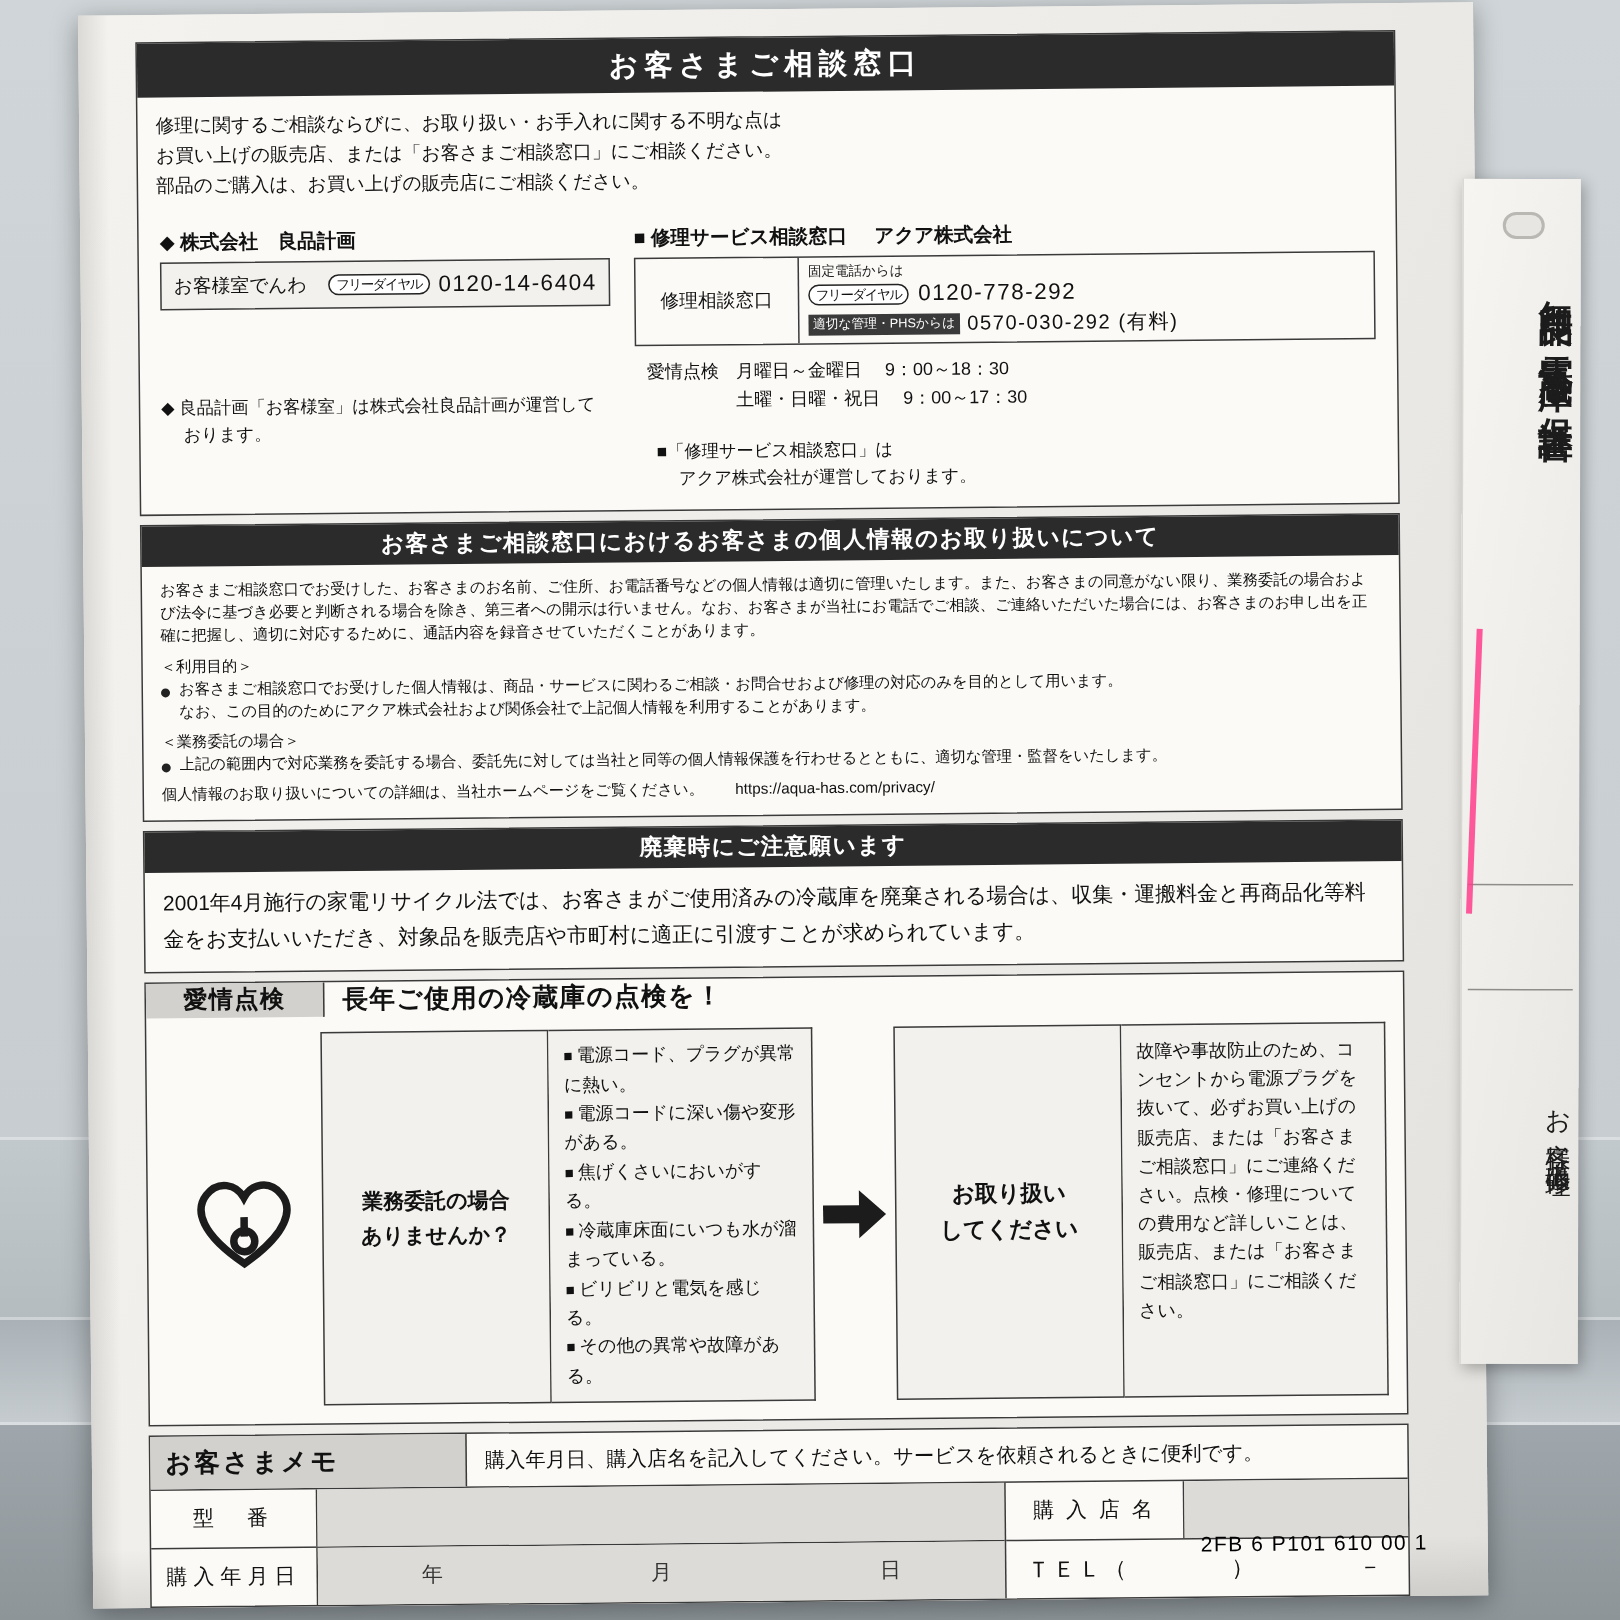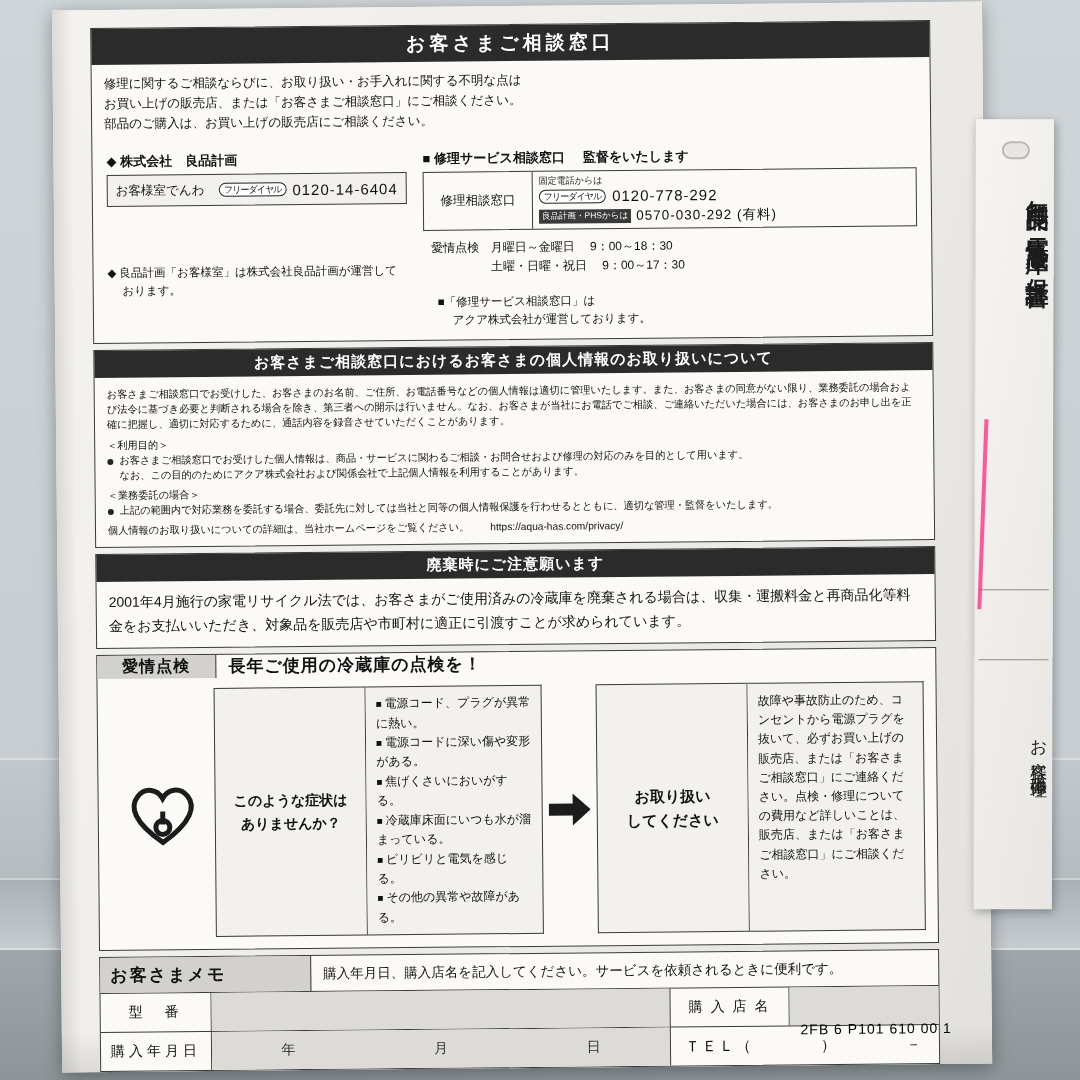--- a/index.html
+++ b/index.html
@@ -177,32 +177,32 @@
           </div>
           <div class="t11" style="margin-top:58px;white-space:pre-line">◆ 良品計画「お客様室」は株式会社良品計画が運営して
 　 おります。</div>
         </div>
 
         <div class="right-col">
           <div class="lbl-strong">
             <span>■</span>
             <span>修理サービス相談窓口</span>
             &nbsp;&nbsp;&nbsp;
-            <span>監督をいたします</span>
+            <span>アクア株式会社</span>
           </div>
           <div class="phonebox">
             <div class="pb-l">修理相談窓口</div>
             <div class="pb-r">
               <div class="tiny">固定電話からは</div>
               <div style="display:flex;align-items:center;margin-bottom:3px">
                 <span class="freedial">フリーダイヤル</span>
                 <span class="num">0120-778-292</span>
               </div>
               <div style="display:flex;align-items:center">
-                <span class="badge">良品計画・PHSからは</span>
+                <span class="badge">適切な管理・PHSからは</span>
                 <span class="num sm">0570-030-292 (有料)</span>
               </div>
             </div>
           </div>
           <div class="hours">
             <span>愛情点検</span>
             <span style="display:inline-block;vertical-align:top;margin-left:8px">
               <span style="display:block">月曜日～金曜日　 9：00～18：30</span>
               <span style="display:block">土曜・日曜・祝日　 9：00～17：30</span>
             </span>
@@ -241,21 +241,21 @@
       </div>
       <div class="insp-body" style="padding:10px 12px 12px;gap:0;">
         <div class="heart">
           <svg width="78" height="70" viewBox="0 0 78 70" aria-hidden="true">
             <path d="M39 64 C10 44 6 28 14 18 C22 8 34 11 39 20 C44 11 56 8 64 18 C72 28 68 44 39 64 Z" fill="none" stroke="#1c1c1c" stroke-width="5"></path>
             <path d="M39 33 L39 46" stroke="#1c1c1c" stroke-width="5"></path>
             <circle cx="39" cy="49" r="7" fill="none" stroke="#1c1c1c" stroke-width="5"></circle>
           </svg>
         </div>
         <div class="symq">
-          <span style="white-space:pre-line">このような症状は
+          <span style="white-space:pre-line">業務委託の場合
 ありませんか？</span>
         </div>
         <div class="symlist">
           <div class="sq">電源コード、プラグが異常に熱い。</div>
           <div class="sq">電源コードに深い傷や変形がある。</div>
           <div class="sq">焦げくさいにおいがする。</div>
           <div class="sq">冷蔵庫床面にいつも水が溜まっている。</div>
           <div class="sq">ビリビリと電気を感じる。</div>
           <div class="sq">その他の異常や故障がある。</div>
         </div>

